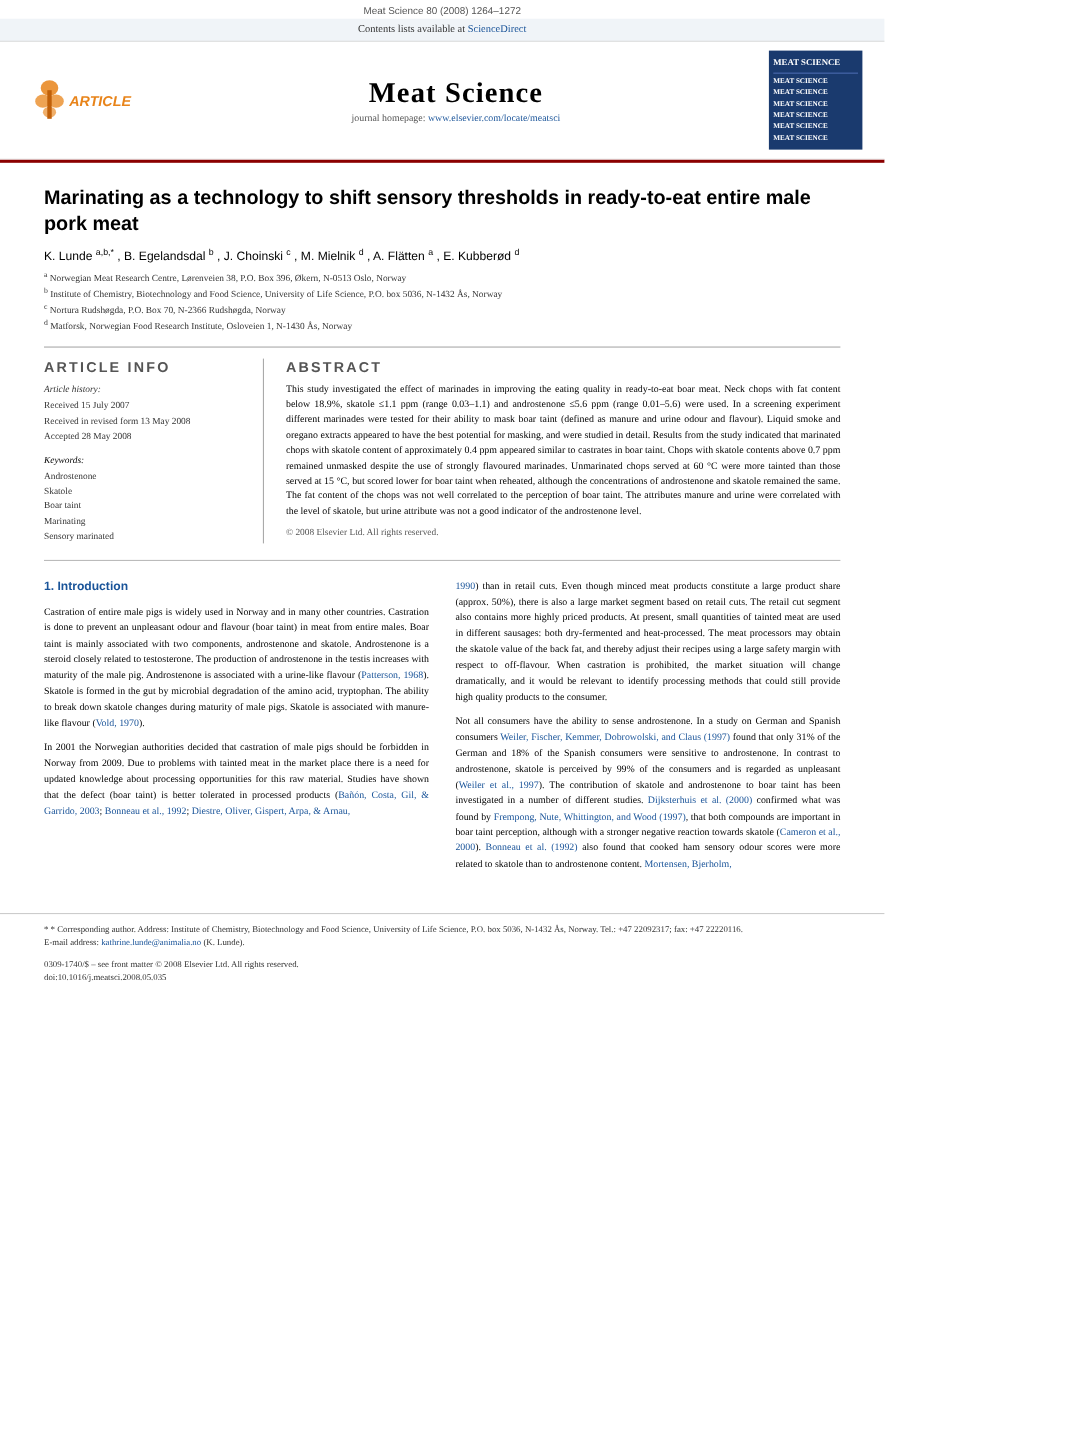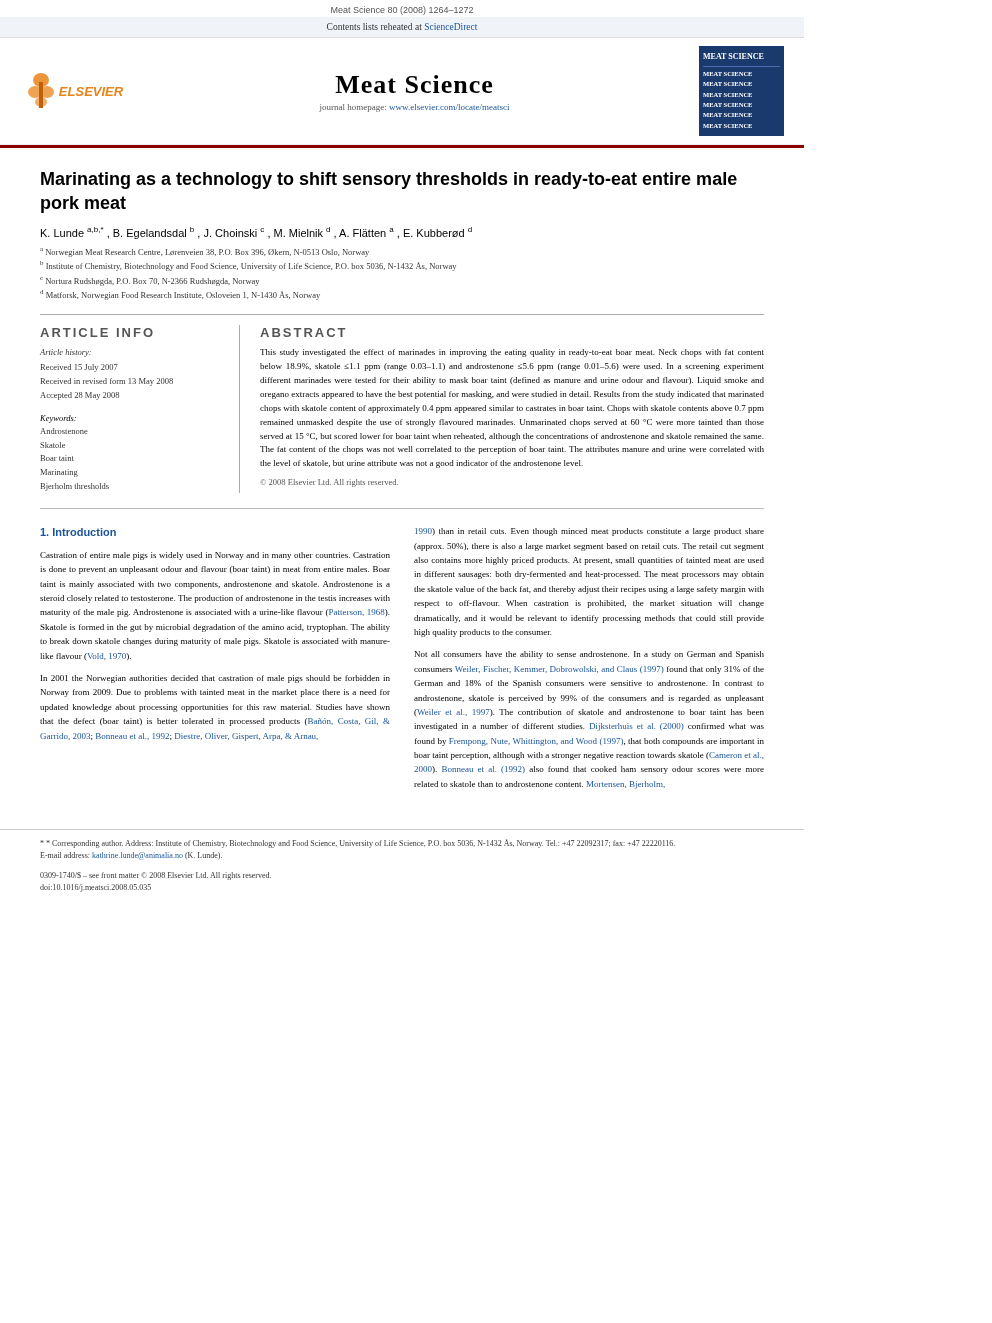--- a/index.html
+++ b/index.html
@@ -203,38 +203,38 @@
 
 <div class="page">
 
   <div style="text-align:center; font-size:9px; color:#555; padding:5px 0 2px 0; font-family:Arial,sans-serif;">
     <span>Meat Science 80 (2008) 1264–1272</span>
   </div>
 
   <div class="header-section">
 
     <div class="content-bar">
-      <span>Contents lists reheated at</span>
+      <span>Contents lists available at</span>
       <a href="#" class="sciencedirect-link">ScienceDirect</a>
     </div>
 
     <div class="header-logo-row">
 
       <div class="elsevier-box">
         <div style="display:flex; flex-direction:column; align-items:center; width:110px;">
           <div style="display:flex; align-items:center; gap:4px;">
 
             <svg width="28" height="38" viewBox="0 0 28 38">
               <ellipse cx="14" cy="8" rx="8" ry="7" fill="#e8841a" opacity="0.85"></ellipse>
               <ellipse cx="8" cy="20" rx="7" ry="6" fill="#e8841a" opacity="0.75"></ellipse>
               <ellipse cx="20" cy="20" rx="7" ry="6" fill="#e8841a" opacity="0.75"></ellipse>
               <ellipse cx="14" cy="30" rx="6" ry="5" fill="#e8841a" opacity="0.65"></ellipse>
               <rect x="12" y="10" width="4" height="26" fill="#c0600a"></rect>
             </svg>
-            <span class="elsevier-text" style="font-size:13px; font-weight:bold; color:#e8841a; font-family:Arial,sans-serif; font-style:italic;">ELSEVIER</span>
+            <span class="elsevier-text" style="font-size:13px; font-weight:bold; color:#e8841a; font-family:Arial,sans-serif; font-style:italic;">ARTICLE</span>
           </div>
         </div>
       </div>
 
       <div style="text-align:center; flex:1;">
         <div class="journal-name">Meat Science</div>
         <div style="font-size:9px; color:#555; margin-top:2px;">
           <span>journal homepage:</span>
           <a href="#" style="color:#1a5499; text-decoration:none;">www.elsevier.com/locate/meatsci</a>
         </div>
@@ -288,21 +288,21 @@
           <div>Accepted 28 May 2008</div>
         </div>
         <div class="keywords-section">
           <div style="margin-top:10px; margin-bottom:2px;">
             <span style="font-style:italic; font-size:8.5px;">Keywords:</span>
           </div>
           <div class="keyword-item">Androstenone</div>
           <div class="keyword-item">Skatole</div>
           <div class="keyword-item">Boar taint</div>
           <div class="keyword-item">Marinating</div>
-          <div class="keyword-item">Bjerholm thresholds</div>
+          <div class="keyword-item">Sensory marinated</div>
         </div>
       </div>
 
       <div class="col-right">
         <div class="section-label">ABSTRACT</div>
         <div class="abstract-text">This study investigated the effect of marinades in improving the eating quality in ready-to-eat boar meat. Neck chops with fat content below 18.9%, skatole ≤1.1 ppm (range 0.03–1.1) and androstenone ≤5.6 ppm (range 0.01–5.6) were used. In a screening experiment different marinades were tested for their ability to mask boar taint (defined as manure and urine odour and flavour). Liquid smoke and oregano extracts appeared to have the best potential for masking, and were studied in detail. Results from the study indicated that marinated chops with skatole content of approximately 0.4 ppm appeared similar to castrates in boar taint. Chops with skatole contents above 0.7 ppm remained unmasked despite the use of strongly flavoured marinades. Unmarinated chops served at 60 °C were more tainted than those served at 15 °C, but scored lower for boar taint when reheated, although the concentrations of androstenone and skatole remained the same. The fat content of the chops was not well correlated to the perception of boar taint. The attributes manure and urine were correlated with the level of skatole, but urine attribute was not a good indicator of the androstenone level.</div>
         <div class="copyright-line">© 2008 Elsevier Ltd. All rights reserved.</div>
       </div>
     </div>
 

